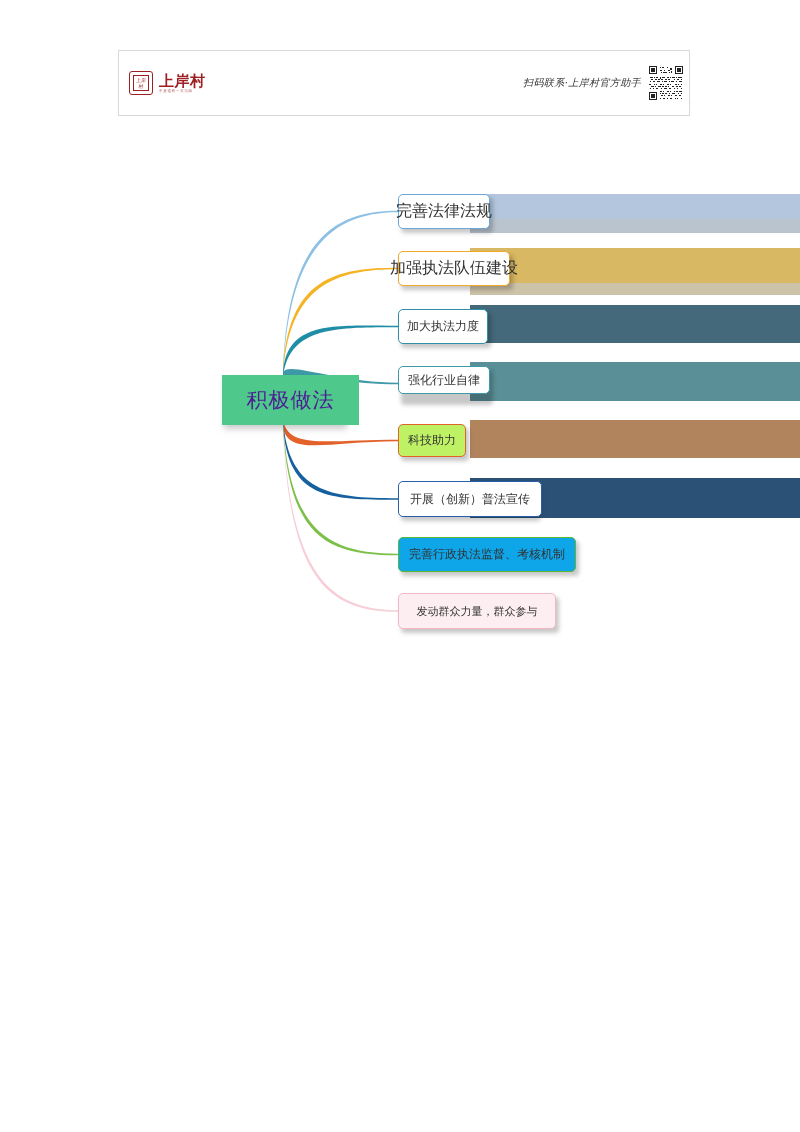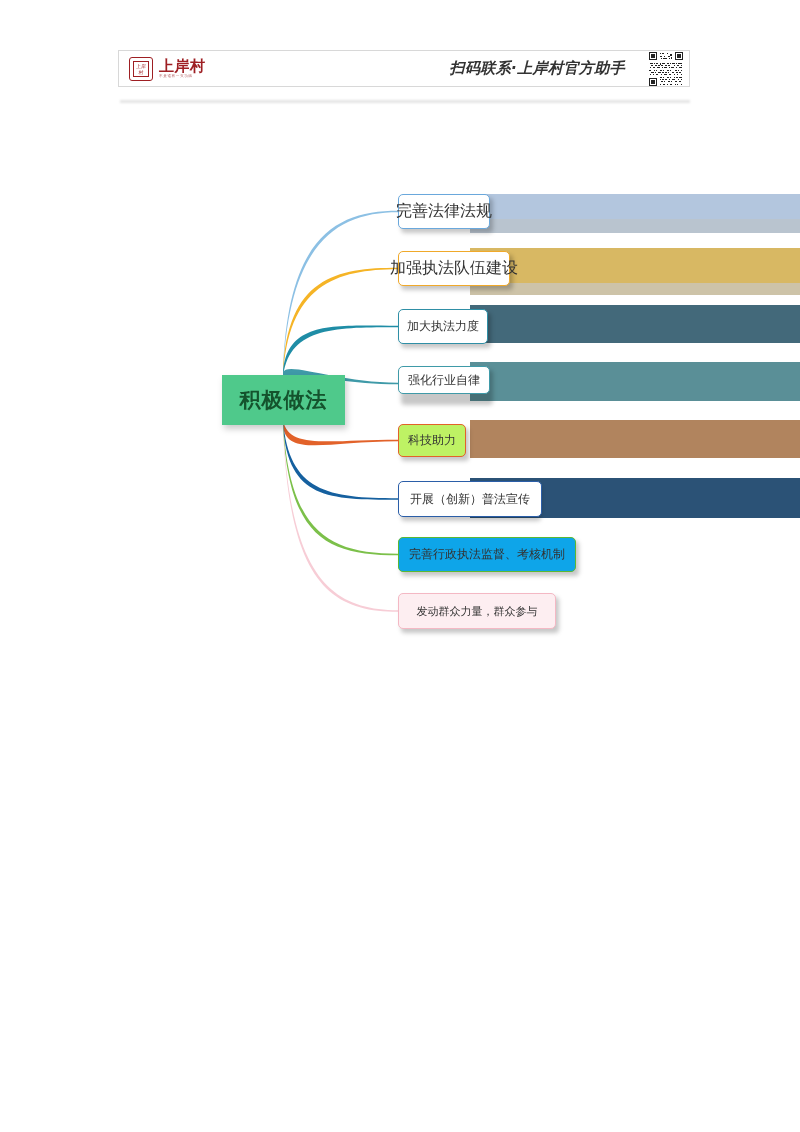--- a/index.html
+++ b/index.html
@@ -2,57 +2,57 @@
 <html><head>
 <meta charset="utf-8">
 <style>
   html,body{margin:0;padding:0;background:#000;}
   body{width:800px;height:1132px;position:relative;overflow:hidden;
        font-family:"Liberation Sans","DejaVu Sans",sans-serif;}
 
   #page{position:absolute;left:0;top:0;width:800px;height:1132px;background:#ffffff;}
 
   
-  #banner{position:absolute;left:118px;top:50px;width:572px;height:37px;
+  #banner{position:absolute;left:118px;top:50px;width:572px;height:66px;
           background:#ffffff;border:1px solid #d8d8d8;box-sizing:border-box;
           display:flex;align-items:center;}
   #banner-shadow{position:absolute;left:120px;top:100px;width:570px;height:3px;
                  background:rgba(0,0,0,0.10);filter:blur(1px);}
   .logo-wrap{display:flex;align-items:center;margin-left:10px;}
   .seal{width:22px;height:22px;border:1.5px solid #9e1f23;border-radius:3px;
         position:relative;display:flex;align-items:center;justify-content:center;
         flex:none;}
   .seal-inner{width:14px;height:14px;border:1px solid #9e1f23;color:#9e1f23;
               font-size:5px;line-height:6px;text-align:center;
               font-family:"DejaVu Sans",sans-serif;overflow:hidden;
               display:flex;align-items:center;justify-content:center;}
   .logo-text{margin-left:6px;}
   .logo-title{color:#9e1f23;font-size:15px;font-weight:bold;line-height:16px;
               letter-spacing:0.5px;font-family:"DejaVu Sans",sans-serif;}
   .logo-sub{color:#b05b5e;font-size:3.6px;line-height:5px;letter-spacing:0.6px;
             font-family:"DejaVu Sans",sans-serif;}
   #banner-right{margin-left:auto;display:flex;align-items:center;margin-right:6px;}
-  #banner-cta{font-size:15px;color:#333;font-style:italic;font-weight:bold;
-              letter-spacing:0.4px;margin-right:24px;
+  #banner-cta{font-size:10px;color:#333;font-style:italic;font-weight:normal;
+              letter-spacing:0.4px;margin-right:8px;
               font-family:"DejaVu Sans",sans-serif;}
   .qr{width:34px;height:34px;flex:none;}
 
   
   #map{position:absolute;left:0;top:150px;width:800px;height:520px;}
   #links{position:absolute;left:0;top:0;width:800px;height:520px;}
   .node{position:absolute;box-sizing:border-box;background:#ffffff;
         border-radius:5px;display:flex;align-items:center;justify-content:center;
         color:#333;white-space:nowrap;font-family:"DejaVu Sans",sans-serif;}
   .node-shadow{position:absolute;background:rgba(0,0,0,0.22);border-radius:4px;
                filter:blur(2px);}
 
-  #center-node{position:absolute;left:222px;top:225px;width:123px;height:50px;
+  #center-node{position:absolute;left:222px;top:225px;width:137px;height:50px;
                background:#4fc98b;display:flex;align-items:center;
-               justify-content:center;color:#14532d;font-size:21px;
-               letter-spacing:1px;font-family:"DejaVu Sans",sans-serif;font-weight:bold;}
+               justify-content:center;color:#4c1d95;font-size:21px;
+               letter-spacing:1px;font-family:"DejaVu Sans",sans-serif;}
   #center-shadow{position:absolute;left:224px;top:229px;width:123px;height:50px;
                  background:rgba(0,0,0,0.20);filter:blur(3px);}
 </style>
 </head>
 <body>
 
 <div id="page">
 
   <div id="banner-shadow"></div>
   <div id="banner">

